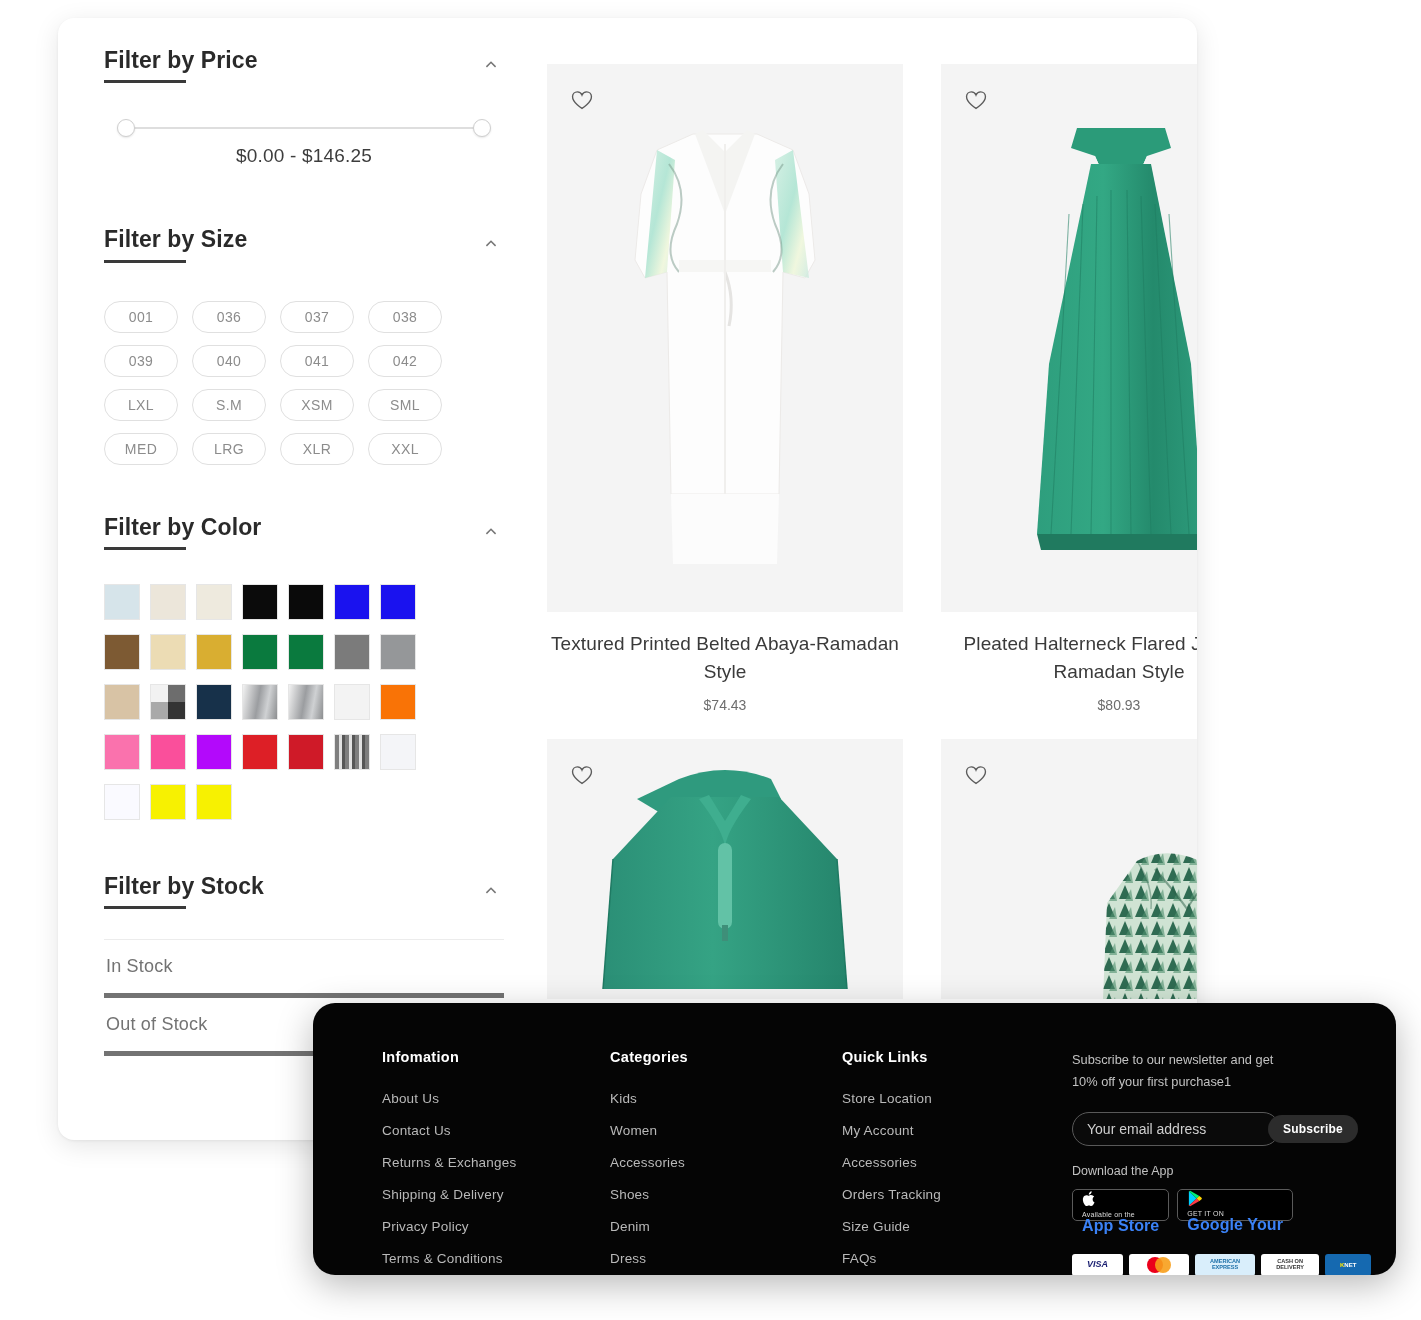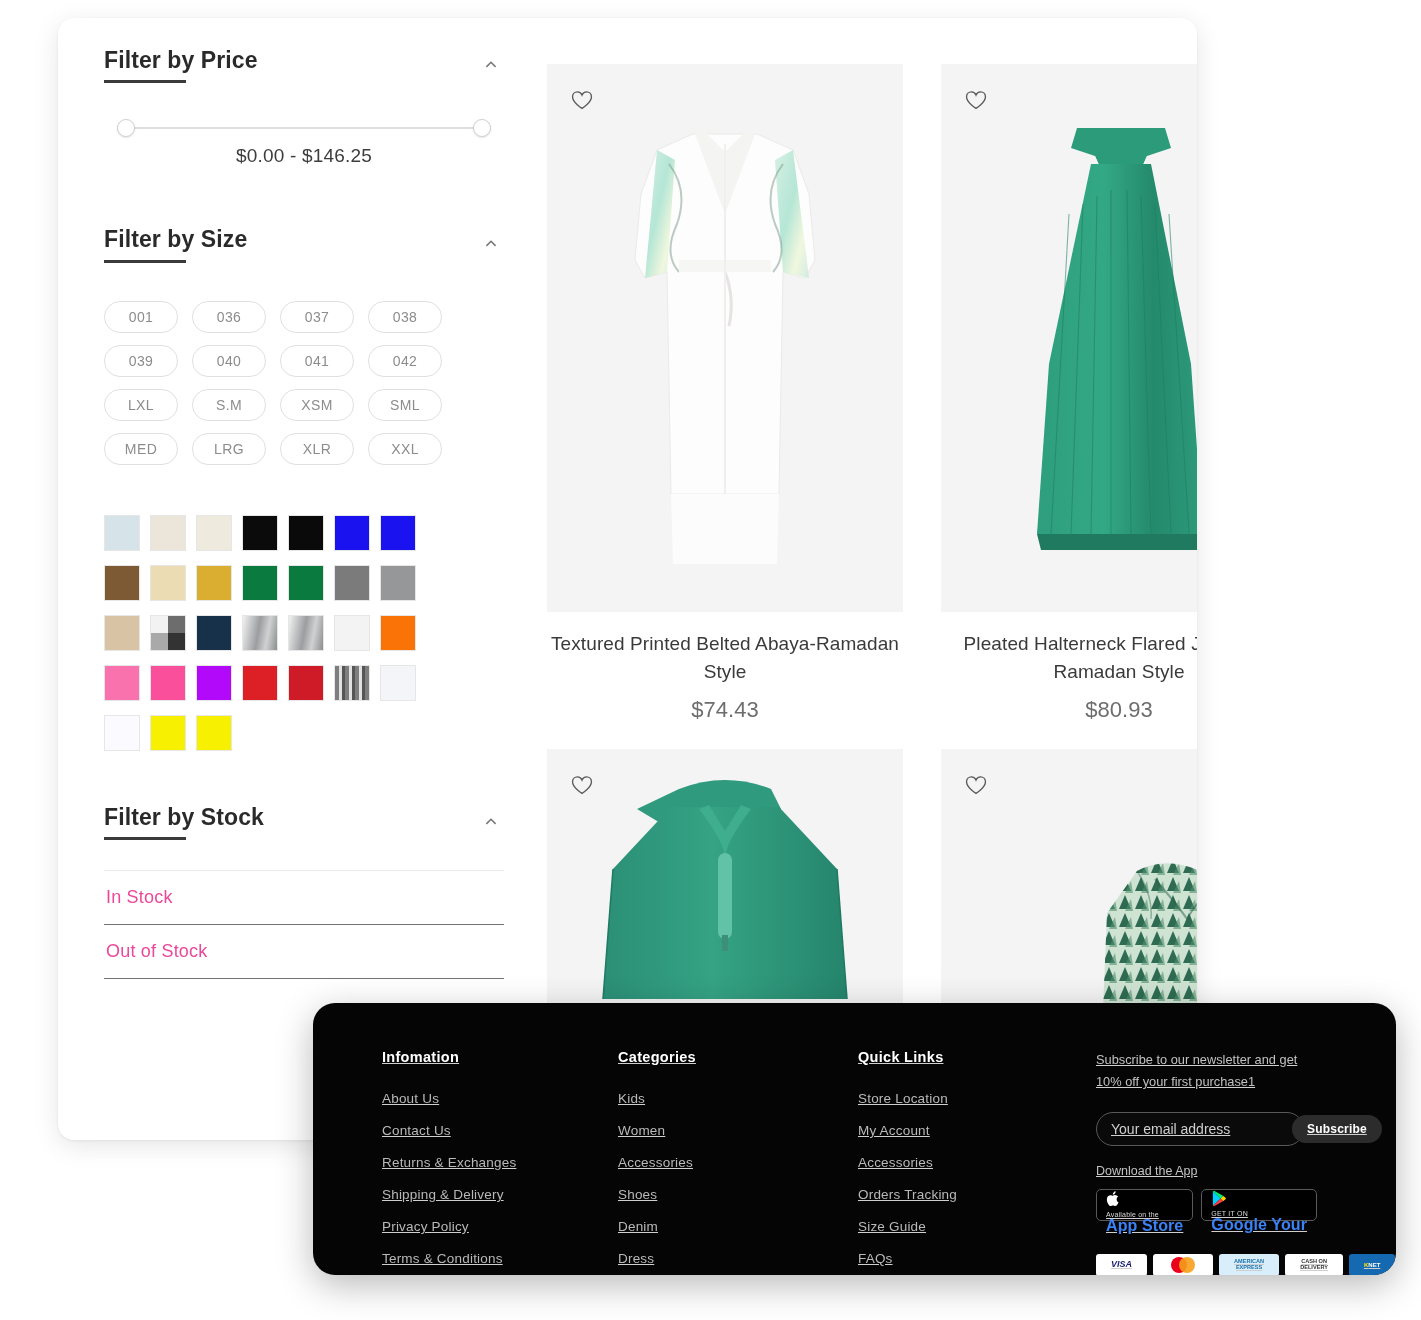--- a/index.html
+++ b/index.html
@@ -69,22 +69,22 @@
   
   .colors { margin-top:34px; display:grid; grid-template-columns:repeat(7, 44px); gap:14px 2px; width:340px; }
   .sw {
     width:36px; height:36px; border:1px solid #e6e6e6; cursor:pointer;
     background-color:#fff;
   }
 
   
   .stock { margin-top:30px; width:400px; }
   .stock-row {
-    padding:16px 2px; font-size:18px; color:#ec4899;
-    border-bottom:1px solid #737373; cursor:pointer; letter-spacing:.2px;
+    padding:16px 2px; font-size:18px; color:#737373;
+    border-bottom:5px solid #737373; cursor:pointer; letter-spacing:.2px;
   }
   .stock-row:first-child { border-top:1px solid #ececec; }
 
   
   .grid {
     position:absolute; left:489px; top:46px; width:700px;
     display:grid; grid-template-columns:1fr 1fr; gap:26px 38px;
   }
   .card { width:356px; }
   .thumb {
@@ -95,37 +95,37 @@
   .heart {
     position:absolute; left:24px; top:26px; width:22px; height:20px;
     color:#5c5c5c; z-index:4; cursor:pointer;
   }
   .heart svg { display:block; width:100%; height:100%; }
   .pinfo { padding-top:18px; text-align:center; }
   .pname {
     font-size:19px; color:#3a3a3a; line-height:1.45; letter-spacing:.1px;
     cursor:pointer;
   }
-  .pprice { font-size:22px; color:#6d6d6d; margin-top:12px; }
+  .pprice { font-size:14px; color:#6d6d6d; margin-top:12px; }
 
   
   .g { position:absolute; left:0; top:0; width:100%; height:100%; }
   .g svg { display:block; width:100%; height:100%; }
 
   
   .footer {
     position:absolute; left:313px; top:1003px;
     width:1083px; height:272px;
     background:#050505; border-radius:22px;
     color:#cfcfcf; overflow:hidden;
     box-shadow:0 10px 36px rgba(0,0,0,.28);
   }
   .fcols {
     position:absolute; left:69px; top:46px; right:30px;
-    display:grid; grid-template-columns:224px 228px 226px 1fr; gap:12px;text-decoration:underline;
+    display:grid; grid-template-columns:224px 228px 226px 1fr; gap:4px;
   }
   .fcol h4 {
     font-size:14.5px; font-weight:700; color:#ffffff;
     margin-bottom:26px; letter-spacing:.3px;
   }
   .fcol a {
     display:block; font-size:13.5px; color:#b9b9b9; text-decoration:none;
     margin-bottom:17px; letter-spacing:.2px; cursor:pointer;
   }
   .news p.blurb {
@@ -214,20 +214,28 @@
             <div class="chip">XSM</div>
             <div class="chip">SML</div>
             <div class="chip">MED</div>
             <div class="chip">LRG</div>
             <div class="chip">XLR</div>
             <div class="chip">XXL</div>
           </div>
       </section>
 
       <section class="fgroup" style="margin-top:50px;">
+        <div class="fhead">
+          <div class="ftitle">Filter by Color</div>
+          <span class="chev">
+            <svg viewBox="0 0 24 24" fill="none" stroke="currentColor" stroke-width="1.7">
+                <path d="M7 14l5-5 5 5"></path>
+              </svg>
+          </span>
+        </div>
         <div class="colors" id="color-swatches">
             <div class="sw" style="background: rgb(214, 228, 234);"></div>
             <div class="sw" style="background: rgb(236, 230, 218);"></div>
             <div class="sw" style="background: rgb(238, 234, 222);"></div>
             <div class="sw" style="background: rgb(11, 11, 11);"></div>
             <div class="sw" style="background: rgb(10, 10, 10);"></div>
             <div class="sw" style="background: rgb(26, 18, 239);"></div>
             <div class="sw" style="background: rgb(26, 18, 239);"></div>
             <div class="sw" style="background: rgb(125, 90, 51);"></div>
             <div class="sw" style="background: rgb(236, 220, 180);"></div>

